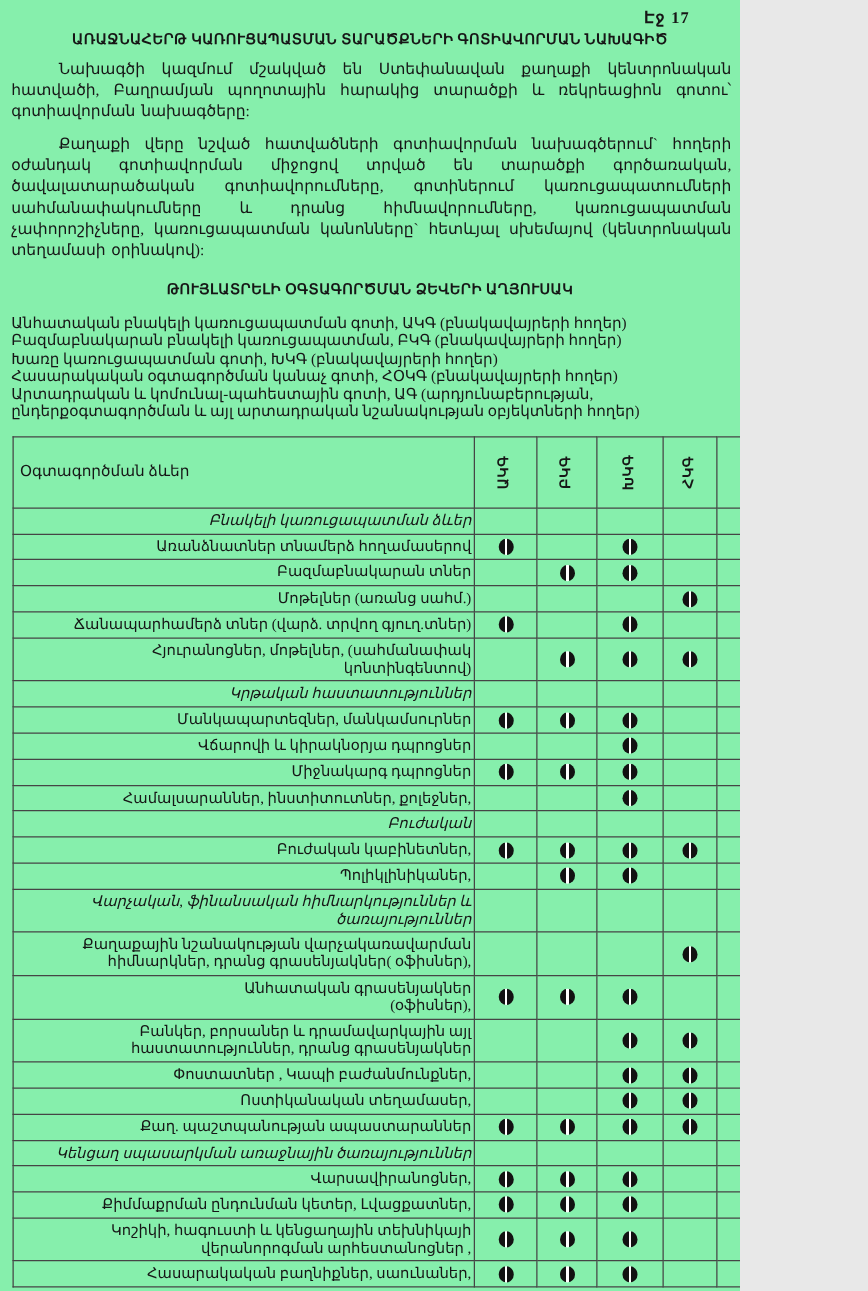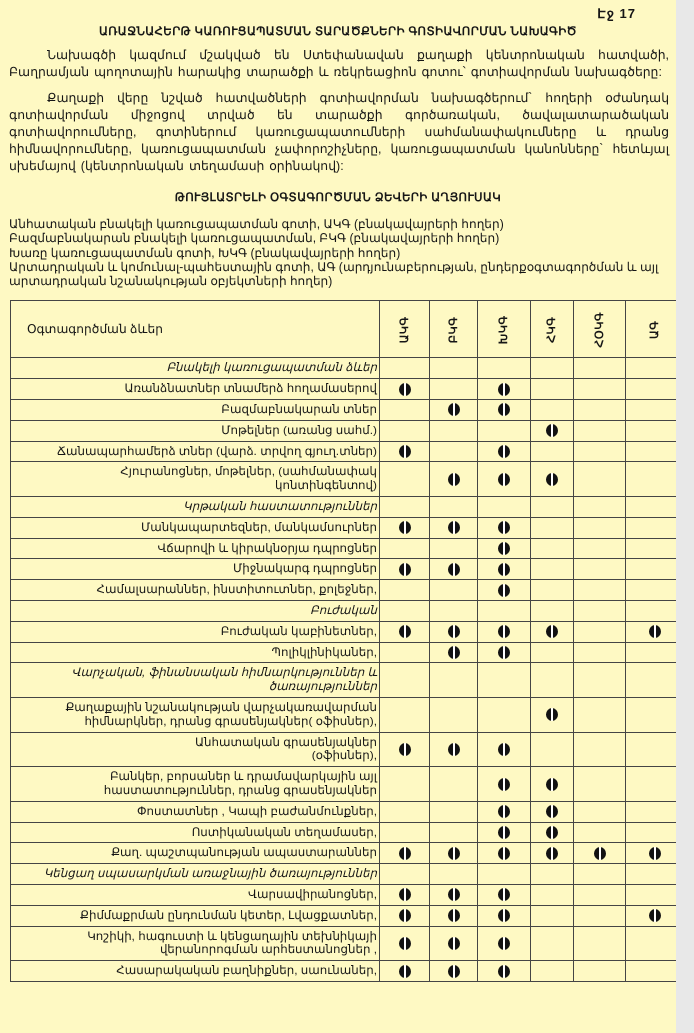--- a/index.html
+++ b/index.html
@@ -1,21 +1,21 @@
 <!DOCTYPE html>
 <html><head>
 <meta charset="utf-8">
 <style>
   html,body{margin:0;padding:0;background:#e8e8e8;}
   #page{
     position:relative;
-    width:676px;height:1033px;
-    background:#fef9c3;
+    width:592px;height:1033px;
+    background:#86efac;
     overflow:hidden;
-    font-family:Liberation Sans, sans-serif;
+    font-family:Liberation Serif, serif;
     color:#161616;
   }
   #page-num{
     position:absolute;top:6px;right:40px;
     font-size:13px;font-weight:bold;letter-spacing:1px;
   }
   #doc-title{
     margin:24px 20px 0 20px;
     text-align:center;
     font-size:11.6px;font-weight:bold;letter-spacing:.4px;
@@ -42,21 +42,21 @@
     width:673px;
     font-size:11.8px;line-height:13.8px;
   }
   td,th{
     border:1px solid #454545;
     padding:3px 2px;
     vertical-align:middle;
     font-weight:normal;
   }
   th.name-hd{
-    text-align:left;padding-left:16px;
+    text-align:left;padding-left:5px;
     font-size:12.2px;
   }
   th.zone-hd{height:56px;padding:0;}
   .rot{
     display:block;
     transform:rotate(-90deg);
     white-space:nowrap;
     font-weight:bold;
     font-size:11.3px;letter-spacing:.5px;
   }
@@ -84,20 +84,21 @@
 
   <div class="para">Նախագծի կազմում մշակված են Ստեփանավան քաղաքի կենտրոնական հատվածի, Բաղրամյան պողոտային հարակից տարածքի և ռեկրեացիոն գոտու՝ գոտիավորման նախագծերը:</div>
   <div class="para">Քաղաքի վերը նշված հատվածների գոտիավորման նախագծերում` հողերի օժանդակ գոտիավորման միջոցով տրված են տարածքի գործառական, ծավալատարածական գոտիավորումները, գոտիներում կառուցապատումների սահմանափակումները և դրանց հիմնավորումները, կառուցապատման չափորոշիչները, կառուցապատման կանոնները` հետևյալ սխեմայով (կենտրոնական տեղամասի օրինակով):</div>
 
   <div id="table-heading">ԹՈՒՅԼԱՏՐԵԼԻ ՕԳՏԱԳՈՐԾՄԱՆ ՁԵՎԵՐԻ ԱՂՅՈՒՍԱԿ</div>
 
   <div id="legend">
       <div class="legend-line">Անհատական բնակելի կառուցապատման գոտի, ԱԿԳ  (բնակավայրերի հողեր)</div>
       <div class="legend-line">Բազմաբնակարան բնակելի կառուցապատման, ԲԿԳ  (բնակավայրերի հողեր)</div>
       <div class="legend-line">Խառը կառուցապատման գոտի, ԽԿԳ  (բնակավայրերի հողեր)</div>
+      <div class="legend-line">Հասարակական օգտագործման կանաչ գոտի, ՀՕԿԳ (բնակավայրերի հողեր)</div>
       <div class="legend-line">Արտադրական և կոմունալ-պահեստային գոտի, ԱԳ  (արդյունաբերության, ընդերքօգտագործման և այլ արտադրական նշանակության օբյեկտների հողեր)</div>
     </div>
 
   <table>
     <colgroup>
       <col style="width:369px">
       <col style="width:50px">
       <col style="width:48px">
       <col style="width:53px">
       <col style="width:43px">

